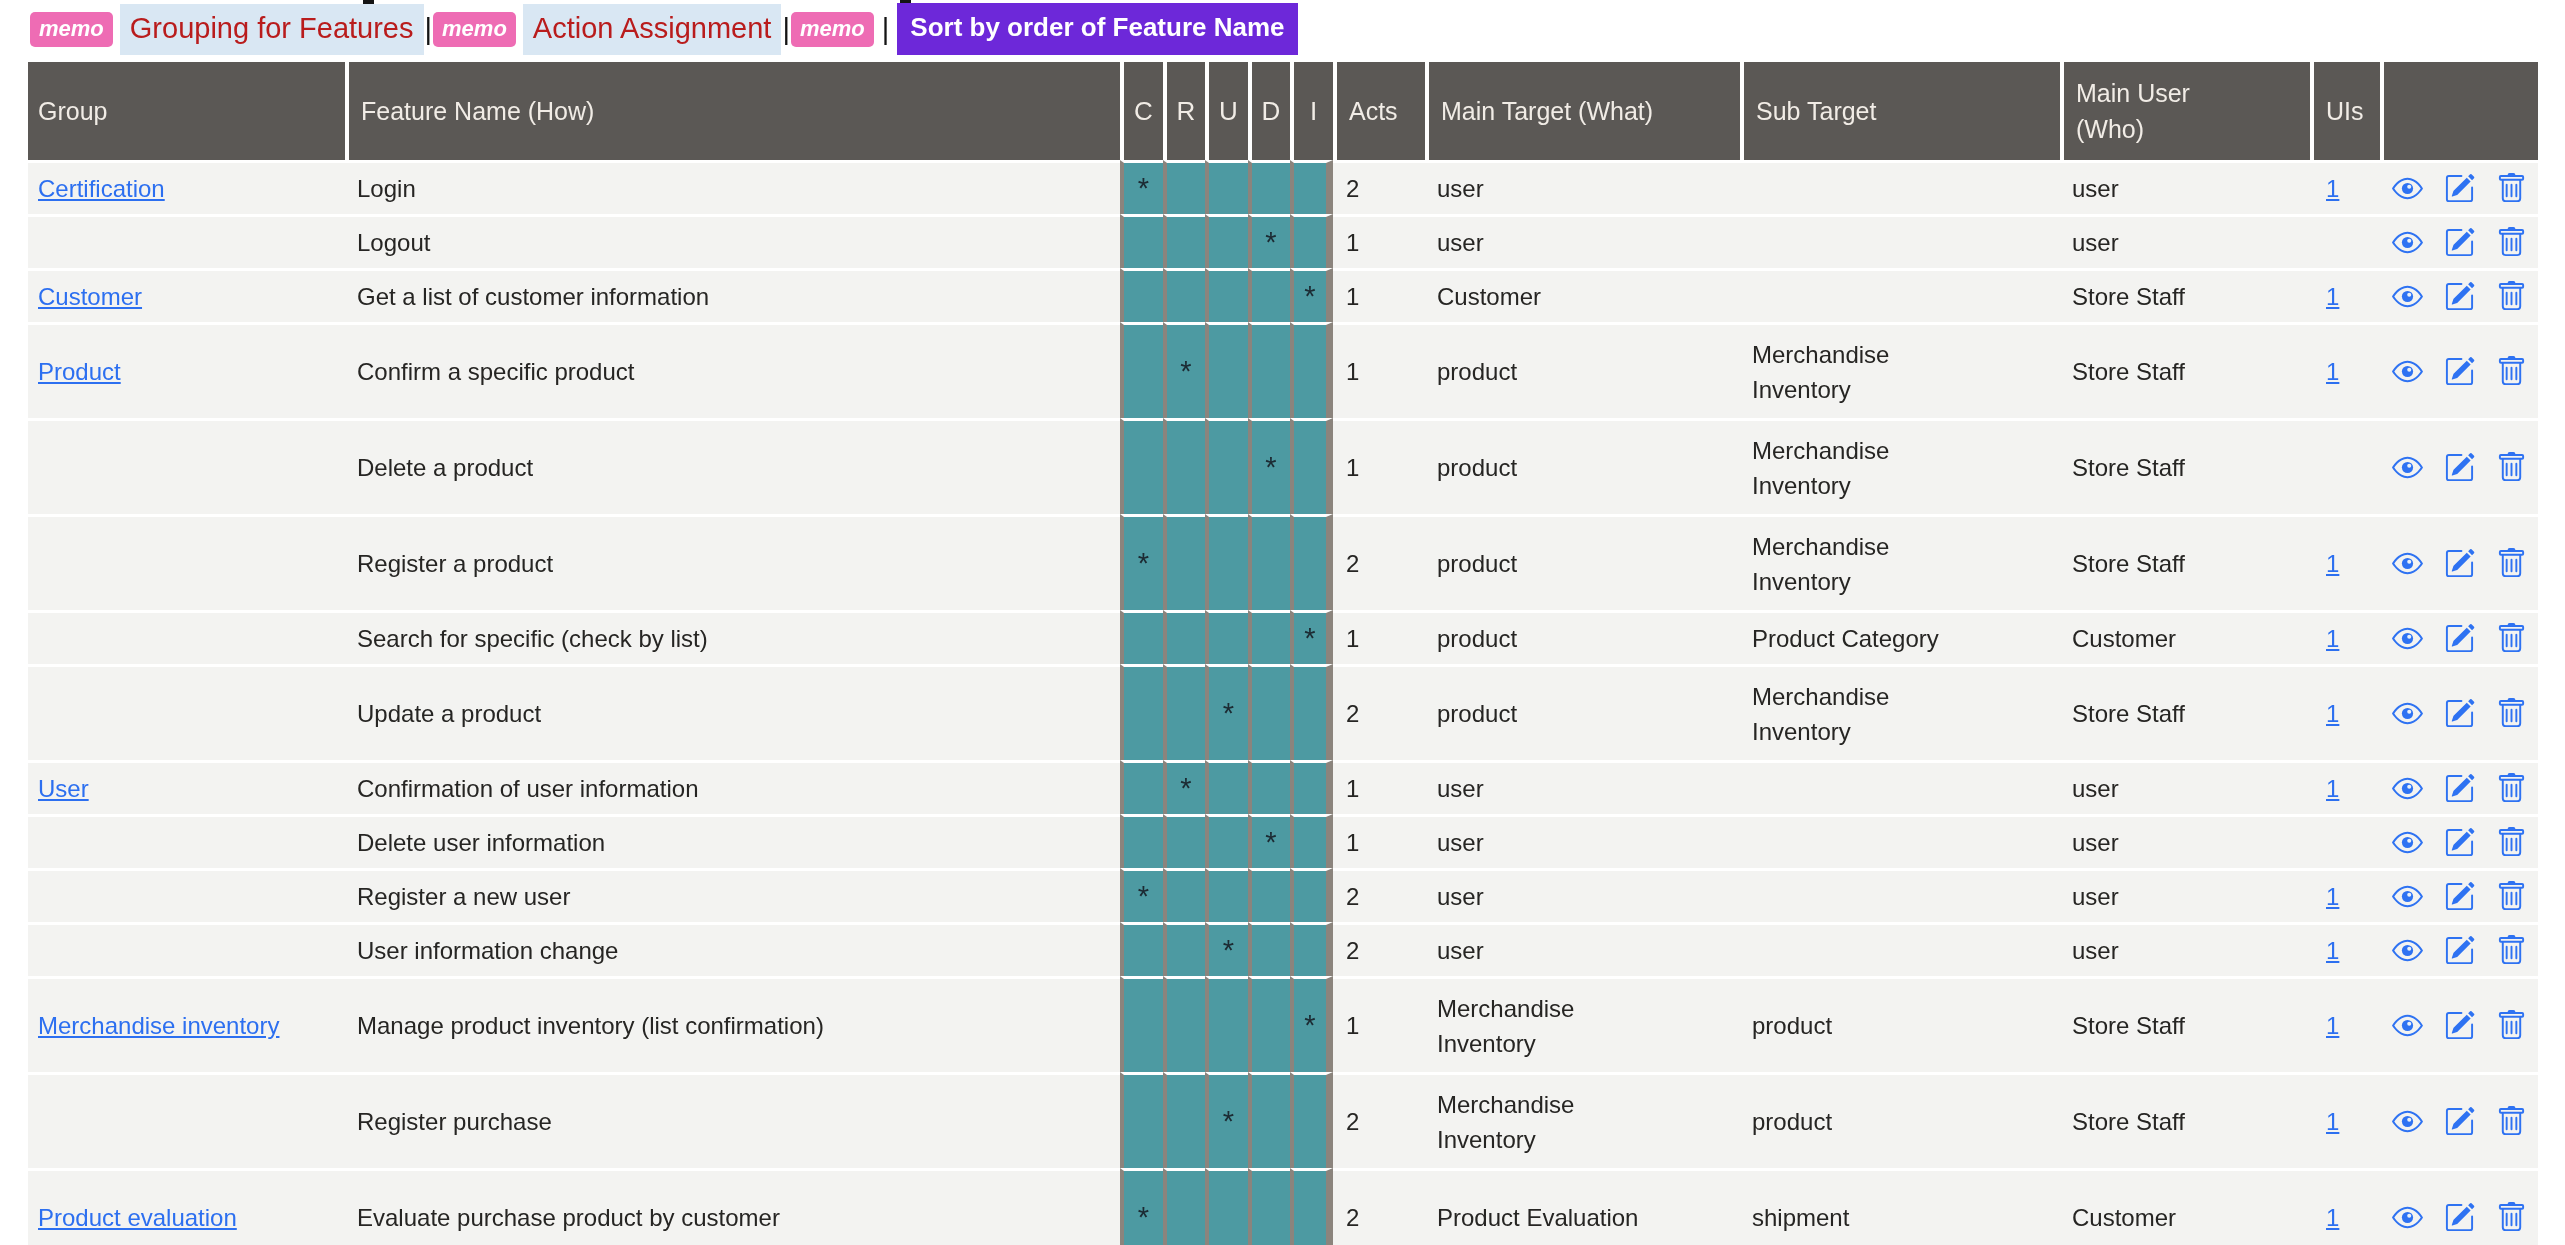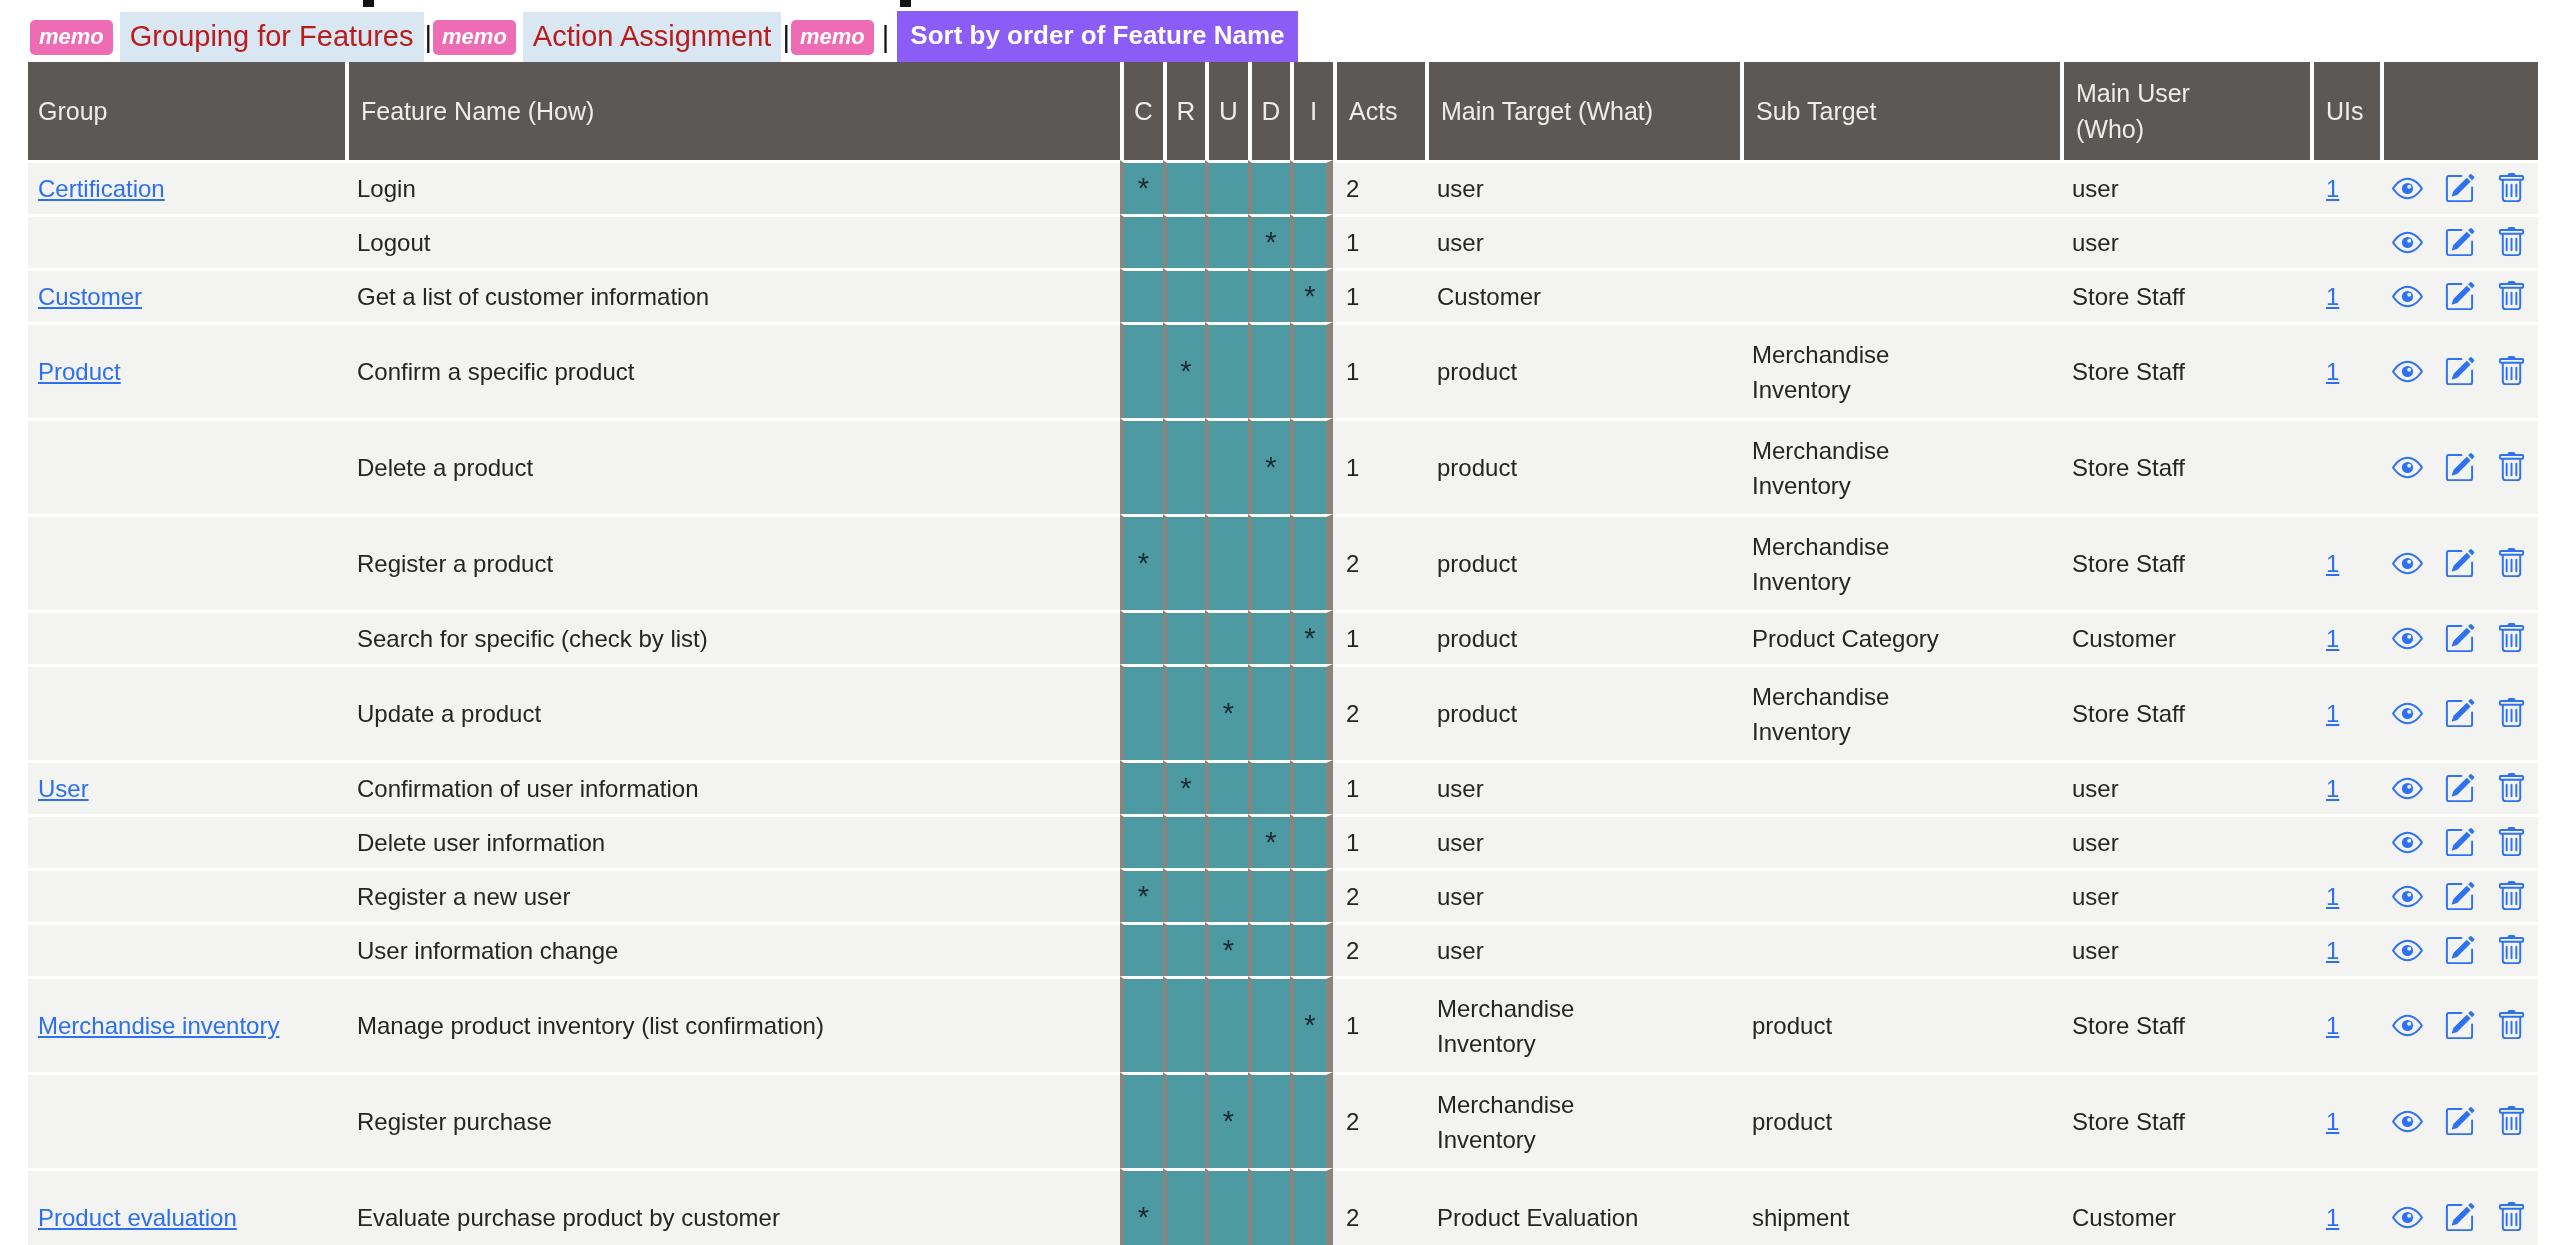--- a/index.html
+++ b/index.html
@@ -8,35 +8,35 @@
     font-family:"Liberation Sans", sans-serif;color:#262523;
     position:relative;
   }
   
   .top-mark{position:absolute;top:0;height:7px;width:11px;background:#141414;}
   .mark-a{left:363px;}
   .mark-b{left:900px;}
 
   
   .toolbar{
-    position:absolute;left:30px;top:10px;height:54px;
+    position:absolute;left:30px;top:2px;height:54px;
     display:flex;align-items:center;white-space:nowrap;
   }
   .memo-badge{
     background:#ee6cb4;color:#ffffff;font-style:italic;font-weight:bold;
     font-size:22px;padding:4px 9px 5px;border-radius:5px;margin-right:7px;
     cursor:pointer;
   }
   .chip-link{
     background:#d9e7f3;color:#b91c1c;font-size:29px;
     padding:8px 10px 10px;text-decoration:none;cursor:pointer;
   }
   .sep{color:#141414;font-size:29px;margin:0 1px;}
   .active-sort{
-    background:#8b5cf6;color:#ffffff;font-weight:bold;font-size:26px;
+    background:#6d28d9;color:#ffffff;font-weight:bold;font-size:26px;
     padding:9px 13px 12px;margin-left:7px;
   }
 
   
   table.features{
     position:absolute;left:28px;top:62px;width:2510px;
     border-collapse:separate;border-spacing:0;table-layout:fixed;
   }
   table.features th, table.features td{box-sizing:border-box;}
   thead th{

